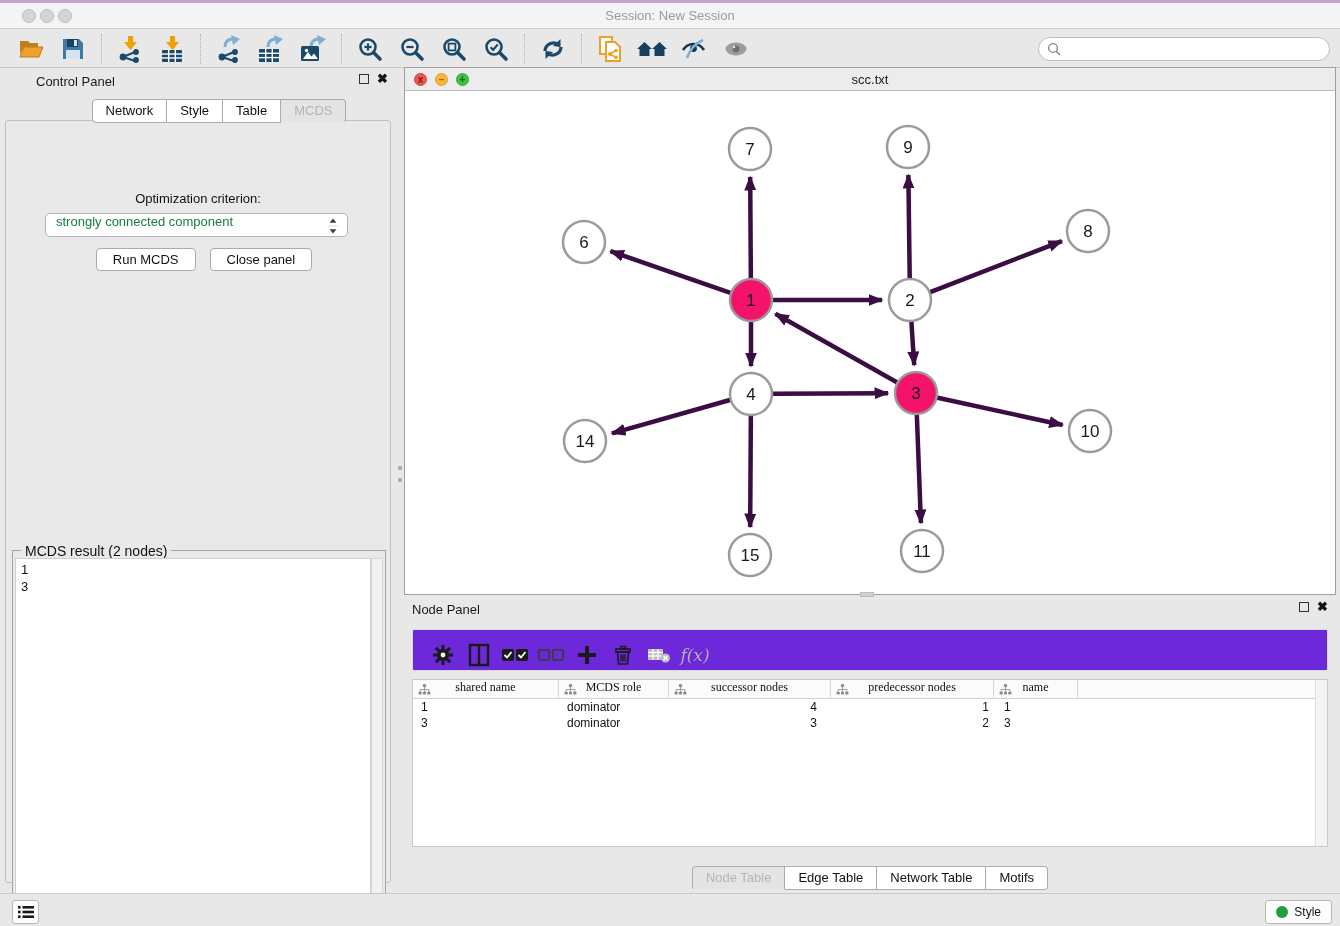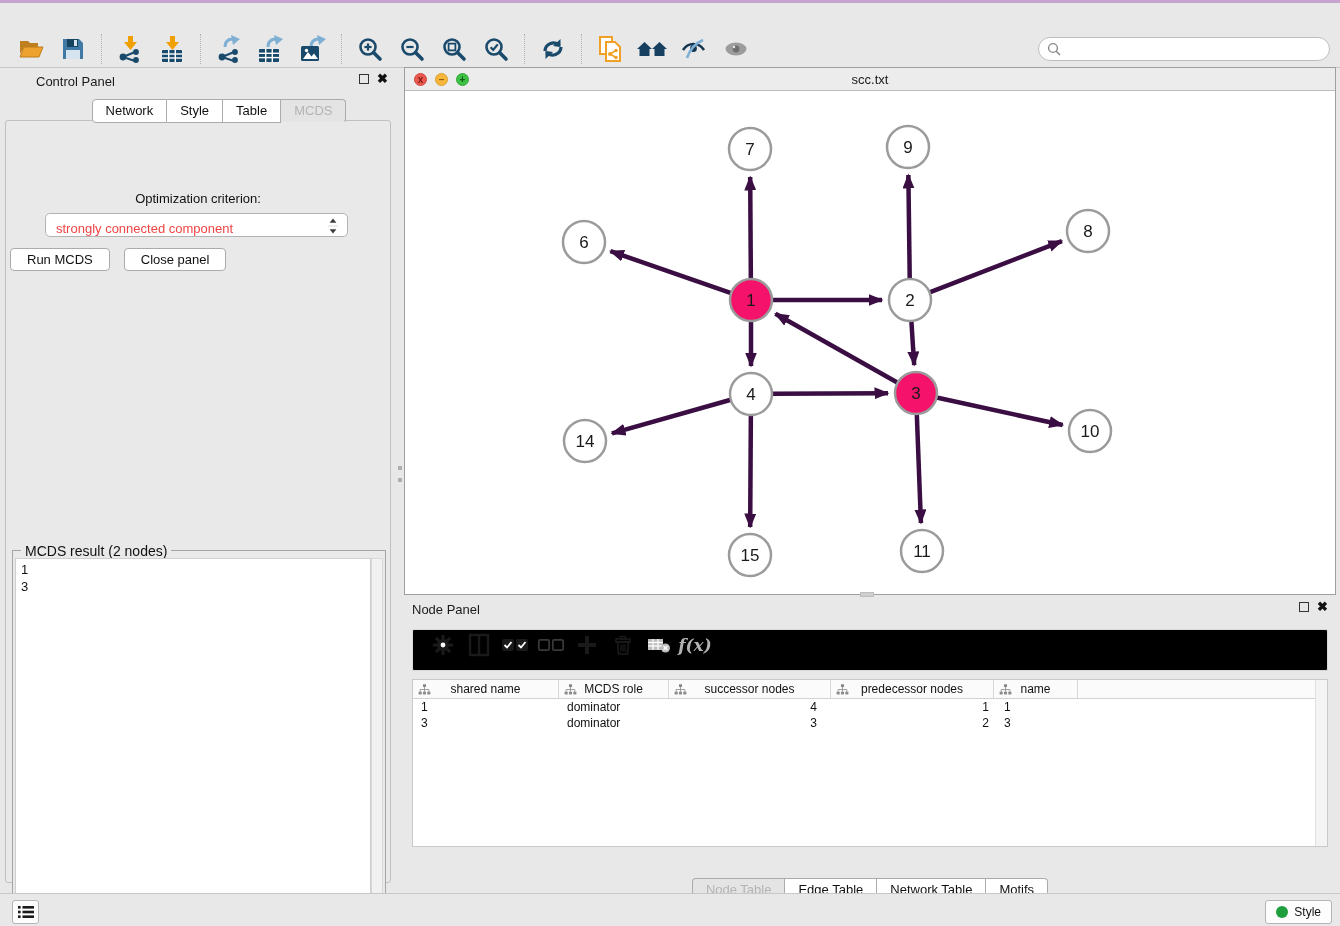--- a/index.html
+++ b/index.html
@@ -27,23 +27,23 @@
   .float-ico { width:10px; height:10px; border:1.5px solid #333; display:inline-block; }
   .close-ico { font-size:13px; font-weight:bold; color:#111; line-height:10px; }
   .cp-tabs { position:absolute; left:0; right:0; top:31px; display:flex; justify-content:center; z-index:2;padding-left:42px; }
   .tabbar { display:flex; }
   .tab { font-size:13px; padding:3px 13px 4px; background:#fff; border:1px solid #ababab; border-left:none; color:#111; cursor:default; }
   .tab:first-child { border-left:1px solid #ababab; border-radius:4px 0 0 4px; }
   .tab:last-child { border-radius:0 4px 4px 0; }
   .tab.sel { background:#e4e4e4; color:#b4b4b4; border-bottom-color:#e9e9e9; }
   .cp-content { position:absolute; left:5px; right:5px; top:52px; bottom:5px; background:#e9e9e9; border:1px solid #c0c0c0; border-radius:3px; }
   .opt-label { position:absolute; left:0; right:0; top:70px; text-align:center; font-size:13px; color:#111; }
-  .combo { position:absolute; left:39px; right:42px; top:92px; height:24px; background:#fff; border:1px solid #b3b3b3; border-radius:5px; display:flex; align-items:flex-end; padding-left:10px; font-size:13px; color:#ef4444; }
+  .combo { position:absolute; left:39px; right:42px; top:92px; height:24px; background:#fff; border:1px solid #b3b3b3; border-radius:5px; display:flex; align-items:flex-start; padding-left:10px; font-size:13px; color:#15803d; }
   .combo-arrows { position:absolute; right:4px; top:3px; }
-  .btnrow { position:absolute; left:4px; right:0; top:127px; display:flex; gap:14px; }
+  .btnrow { position:absolute; left:12px; right:0; top:127px; display:flex; justify-content:center; gap:14px; }
   .pbtn { font-size:13px; color:#111; background:#fff; border:1px solid #ababab; border-radius:4px; padding:3px 16px; height:23px; cursor:default; }
   .result-box { position:absolute; left:6px; right:4px; top:429px; height:381px; border:1px solid #a5a5a5; background:#e9e9e9; }
   .result-title { position:absolute; left:8px; top:-8px; background:#e9e9e9; padding:0 4px; font-size:14px; color:#111; }
   .result-area { position:absolute; left:2px; top:7px; right:14px; bottom:2px; background:#fff; border:1px solid #cfcfcf; font-size:13px; line-height:17px; padding:2px 0 0 5px; white-space:pre; color:#111; }
   .result-scroll { position:absolute; right:2px; top:7px; width:12px; bottom:2px; background:#f1f1f1; border:1px solid #d8d8d8; }
 
   
   .v-split { position:absolute; left:396px; top:65px; width:8px; height:820px; }
   .v-split .knob { position:absolute; left:2px; width:4px; height:4px; background:#aeaeae; }
 
@@ -54,44 +54,52 @@
   .tl { position:absolute; top:5px; width:13px; height:13px; border-radius:50%; font-size:10px; font-weight:bold; text-align:center; line-height:12px; }
   .tl-red { left:9px; background:#ea5850; border:1px solid #d2453e; color:#7e1a14; }
   .tl-yel { left:30px; background:#f6b73c; border:1px solid #dd9f2b; color:#8a5d08; }
   .tl-grn { left:51px; background:#3fc146; border:1px solid #33a83a; color:#0e5c13; }
   .canvas { position:absolute; left:0; top:23px; right:0; bottom:0; background:#fff; }
   .net-grip { position:absolute; left:455px; bottom:-3px; width:14px; height:5px; background:#cfcfcf; border:1px solid #bdbdbd; }
 
   
   .table-panel { position:absolute; left:404px; top:595px; width:932px; height:293px; background:#e8e8e8; }
   .tp-head { position:absolute; left:8px; top:4px; font-size:13px; color:#1a1a1a; }
-  .tp-toolbar { position:absolute; left:8px; right:8px; top:31px; height:42px; background:#000000; border:1px solid #d9d9d9; border-radius:2px; display:flex; align-items:flex-start; padding-left:12px;font-weight:bold; }
+  .tp-toolbar { position:absolute; left:8px; right:8px; top:31px; height:42px; background:#6d28d9; border:1px solid #d9d9d9; border-radius:2px; display:flex; align-items:flex-end; padding-left:12px; }
   .tp-tool { width:36px; height:30px; display:flex; align-items:center; justify-content:center; cursor:default; }
   .fx { font-family:"DejaVu Serif", serif; font-style:italic; font-size:17px; color:#b2b2b2; }
   .tbl { position:absolute; left:8px; right:8px; top:81px; height:168px; background:#fff; border:1px solid #c9c9c9; overflow:hidden; }
   .tbl-header { display:flex; height:19px; background:#fbfbfb; border-bottom:1px solid #d2d2d2; }
-  .th { display:flex; align-items:center; justify-content:center; gap:5px; font-size:12px; color:#111; border-right:1px solid #d8d8d8; position:relative; }
+  .th { display:flex; align-items:flex-start; justify-content:center; gap:5px; font-size:12px; color:#111; border-right:1px solid #d8d8d8; position:relative;font-family:Liberation Serif, serif; }
   .th .hicon { position:absolute; left:5px; top:4px; }
   .tr { display:flex; height:16px; }
   .td { font-size:12px; color:#111; line-height:16px; }
   .tbl-scroll { position:absolute; right:0; top:0; bottom:0; width:12px; background:#f4f4f4; border-left:1px solid #e0e0e0; }
-  .tp-tabs { position:absolute; left:0; right:0; top:280px; display:flex; justify-content:center; }
+  .tp-tabs { position:absolute; left:0; right:0; top:268px; display:flex; justify-content:center; }
 
   
   .statusbar { position:absolute; left:0; right:0; top:890px; height:36px; background:#e8e8e8; border-top:1px solid #c8c8c8; }
   .sb-left { position:absolute; left:12px; top:6px; width:27px; height:24px; background:#fdfdfd; border:1px solid #b5b5b5; border-radius:3px; display:flex; align-items:center; justify-content:center; cursor:default; }
   .sb-mem { position:absolute; right:8px; top:6px; height:24px; background:#fdfdfd; border:1px solid #b5b5b5; border-radius:3px; display:flex; align-items:center; gap:6px; padding:0 10px; font-size:12px; color:#111; cursor:default; }
   .dot { width:12px; height:12px; border-radius:50%; background:#1f9e3d; }
   svg { display:block; }
 </style>
 </head>
 <body>
 
 <div class="app">
 
+  <div class="titlebar">
+    <div class="lights">
+      <span class="light"></span>
+      <span class="light"></span>
+      <span class="light"></span>
+    </div>
+    <div class="apptitle">Session: New Session</div>
+  </div>
 
   <div class="toolbar">
     <div class="tbtn">
       <svg width="27" height="24" viewBox="0 0 27 24">
           <path d="M2 4h8l2 2h8v4H6L2 17z" fill="#c07f1d"></path>
           <path d="M6 10h19l-4 10H2z" fill="#eda12f" stroke="#c07f1d" stroke-width="1"></path>
         </svg>
     </div>
     <div class="tbtn">
       <svg width="24" height="24" viewBox="0 0 24 24">

